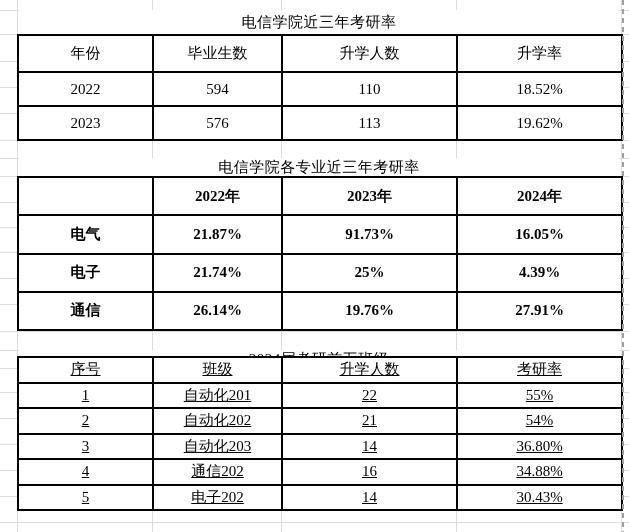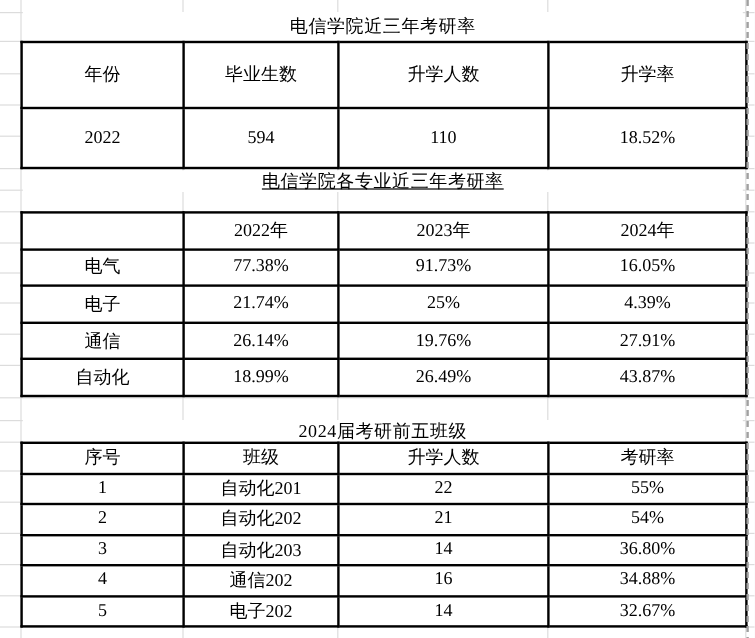--- a/index.html
+++ b/index.html
@@ -20,22 +20,22 @@
   }
   table.grid-table{
     position:absolute; left:17px; width:604px; border-collapse:collapse;
     table-layout:fixed; background:var(--bg); z-index:3;border-radius:22px;
   }
   table.grid-table td{
     border:2px solid var(--border); text-align:center; vertical-align:middle;
     font-size:15px; padding:0; overflow:hidden; white-space:nowrap;
   }
   #t0{top:34px; height:107px;}
-  #t1{top:176px; height:155px;}
-  #t2{top:368px; height:155px;}
+  #t1{top:176px; height:155px;font-weight:bold;}
+  #t2{top:356px; height:155px;text-decoration:underline;}
   .page-break{
     position:absolute; left:622px; top:0; width:2px; height:532px; z-index:4;
     background:repeating-linear-gradient(to bottom, var(--break) 0px, var(--break) 5px, transparent 5px, transparent 9px);
   }
 </style>
 </head>
 <body>
 
 <div class="sheet">
 
@@ -84,62 +84,62 @@
           <td>毕业生数</td>
           <td>升学人数</td>
           <td>升学率</td>
         </tr>
         <tr>
           <td>2022</td>
           <td>594</td>
           <td>110</td>
           <td>18.52%</td>
         </tr>
+        <tr>
+          <td>2023</td>
+          <td>576</td>
+          <td>113</td>
+          <td>19.62%</td>
+        </tr>
       </tbody>
   </table>
 
-  <div class="title-cell" style="top:142px; height:18px;text-decoration:underline;">电信学院各专业近三年考研率</div>
+  <div class="title-cell" style="top:158px; height:18px;">电信学院各专业近三年考研率</div>
 
   <table class="grid-table" id="t1">
     <colgroup>
       <col style="width:135px">
         <col style="width:129px">
         <col style="width:175px">
         <col style="width:165px">
     </colgroup>
     <tbody>
         <tr>
           <td></td>
           <td>2022年</td>
           <td>2023年</td>
           <td>2024年</td>
         </tr>
         <tr>
           <td>电气</td>
-          <td>77.38%</td>
+          <td>21.87%</td>
           <td>91.73%</td>
           <td>16.05%</td>
         </tr>
         <tr>
           <td>电子</td>
           <td>21.74%</td>
           <td>25%</td>
           <td>4.39%</td>
         </tr>
         <tr>
           <td>通信</td>
           <td>26.14%</td>
           <td>19.76%</td>
           <td>27.91%</td>
-        </tr>
-        <tr>
-          <td>自动化</td>
-          <td>18.99%</td>
-          <td>26.49%</td>
-          <td>43.87%</td>
         </tr>
       </tbody>
   </table>
 
   <div class="title-cell" style="top:350px; height:18px;">2024届考研前五班级</div>
 
   <table class="grid-table" id="t2">
     <colgroup>
       <col style="width:135px">
         <col style="width:129px">
@@ -174,20 +174,20 @@
         <tr>
           <td>4</td>
           <td>通信202</td>
           <td>16</td>
           <td>34.88%</td>
         </tr>
         <tr>
           <td>5</td>
           <td>电子202</td>
           <td>14</td>
-          <td>32.67%</td>
+          <td>30.43%</td>
         </tr>
       </tbody>
   </table>
 
   <div class="page-break"></div>
 
 </div>
 
 </body></html>

